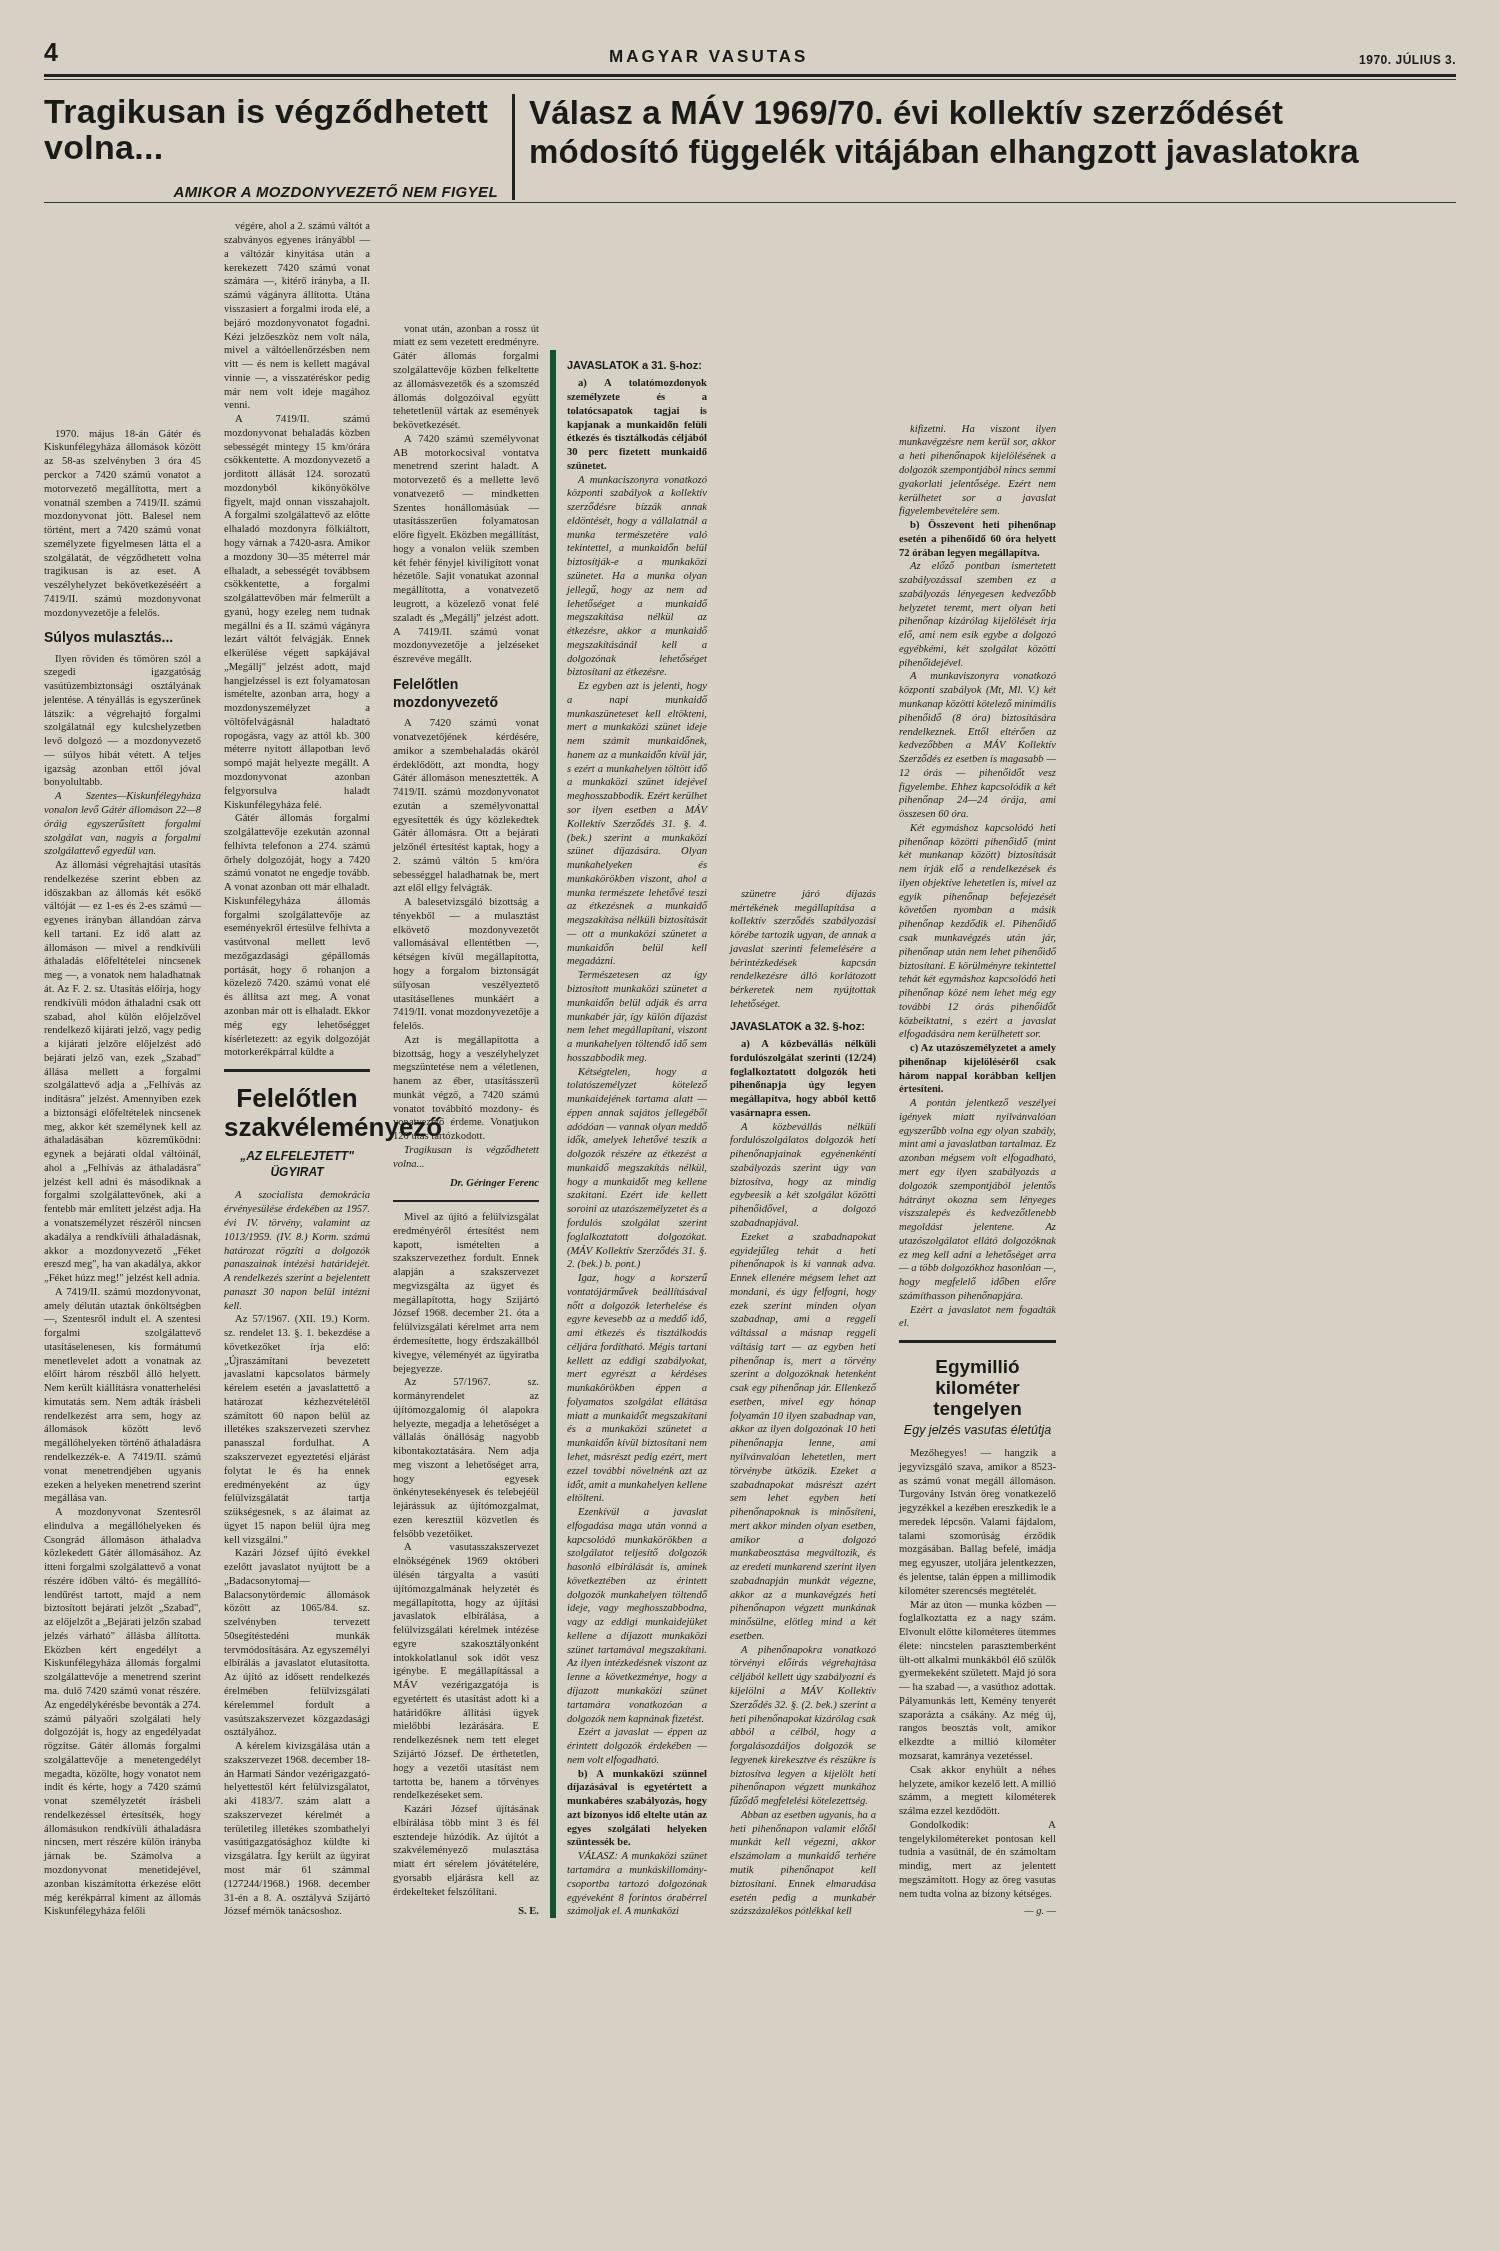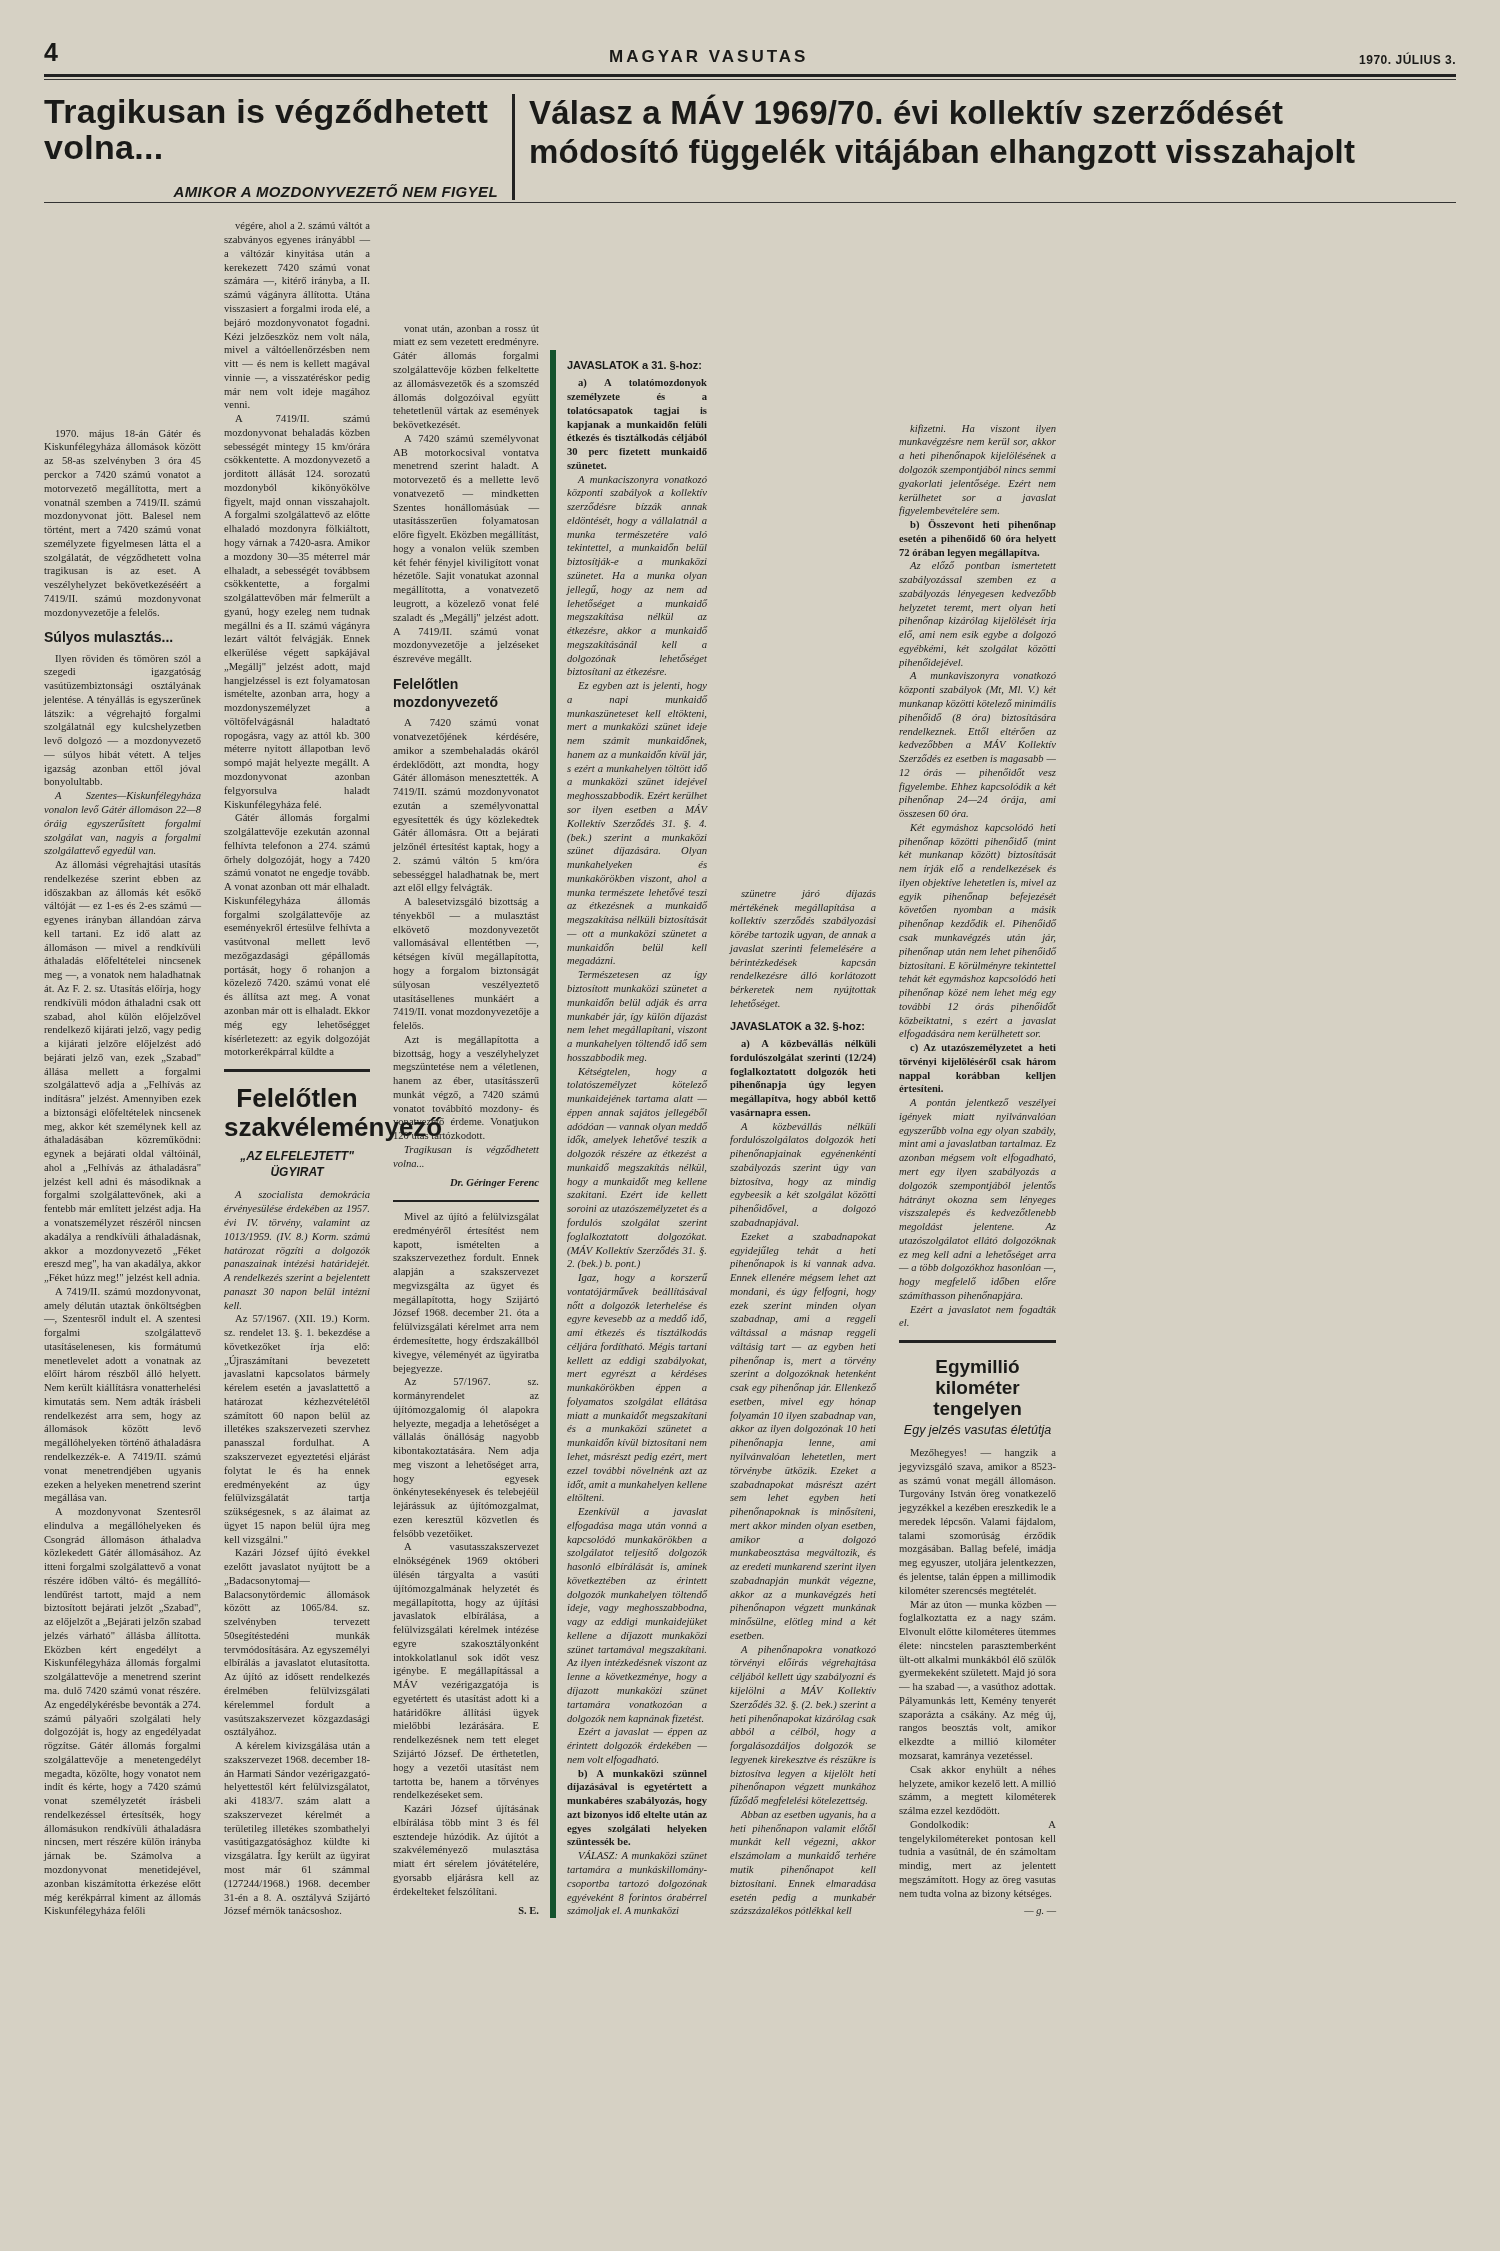--- a/index.html
+++ b/index.html
@@ -207,21 +207,21 @@
   <div class="rule-thin"></div>
 
   <div class="headband">
     <div class="left">
       <h1 class="h1-main">Tragikusan is végződhetett volna...</h1>
       <div class="h1-sub">AMIKOR A MOZDONYVEZETŐ NEM FIGYEL</div>
     </div>
     <div class="divider"></div>
     <div class="right">
       <h1 class="h1-right">Válasz a MÁV 1969/70. évi kollektív szerződését</h1>
-      <h1 class="h1-right">módosító függelék vitájában elhangzott visszahajolt</h1>
+      <h1 class="h1-right">módosító függelék vitájában elhangzott javaslatokra</h1>
     </div>
   </div>
   <div class="rule-thin"></div>
 
   <div class="columns">
 
     <div class="col c1">
       <p class="tx">1970. május 18-án Gátér és Kiskunfélegyháza állomások között az 58-as szelvényben 3 óra 45 perckor a 7420 számú vonatot a motorvezető megállította, mert a vonatnál szemben a 7419/II. számú mozdonyvonat jött. Balesel nem történt, mert a 7420 számú vonat személyzete figyelmesen látta el a szolgálatát, de végződhetett volna tragikusan is az eset. A veszélyhelyzet bekövetkezéséért a 7419/II. számú mozdonyvonat mozdonyvezetője a felelős.</p>
       <h3 class="sub">Súlyos mulasztás...</h3>
       <p class="tx">Ilyen röviden és tömören szól a szegedi igazgatóság vasútüzembiztonsági osztályának jelentése. A tényállás is egyszerűnek látszik: a végrehajtó forgalmi szolgálatnál egy kulcshelyzetben levő dolgozó — a mozdonyvezető — súlyos hibát vétett. A teljes igazság azonban ettől jóval bonyolultabb.</p>
@@ -293,21 +293,21 @@
     </div>
 
     <div class="vsep"></div>
 
     <div class="col c7">
       <p class="tx italic">kifizetni. Ha viszont ilyen munkavégzésre nem kerül sor, akkor a heti pihenőnapok kijelölésének a dolgozók szempontjából nincs semmi gyakorlati jelentősége. Ezért nem kerülhetet sor a javaslat figyelembevételére sem.</p>
       <p class="tx bold">b) Összevont heti pihenőnap esetén a pihenőidő 60 óra helyett 72 órában legyen megállapítva.</p>
       <p class="tx italic">Az előző pontban ismertetett szabályozással szemben ez a szabályozás lényegesen kedvezőbb helyzetet teremt, mert olyan heti pihenőnap kizárólag kijelölését írja elő, ami nem esik egybe a dolgozó egyébkémi, két szolgálat közötti pihenőidejével.</p>
       <p class="tx italic">A munkaviszonyra vonatkozó központi szabályok (Mt, Ml. V.) két munkanap közötti kötelező minimális pihenőidő (8 óra) biztosítására rendelkeznek. Ettől eltérően az kedvezőbben a MÁV Kollektív Szerződés ez esetben is magasabb — 12 órás — pihenőidőt vesz figyelembe. Ehhez kapcsolódik a két pihenőnap 24—24 órája, ami összesen 60 óra.</p>
       <p class="tx italic">Két egymáshoz kapcsolódó heti pihenőnap közötti pihenőidő (mint két munkanap között) biztosítását nem írják elő a rendelkezések és ilyen objektíve lehetetlen is, mivel az egyik pihenőnap befejezését követően nyomban a másik pihenőnap kezdődik el. Pihenőidő csak munkavégzés után jár, pihenőnap után nem lehet pihenőidő biztosítani. E körülményre tekintettel tehát két egymáshoz kapcsolódó heti pihenőnap közé nem lehet még egy további 12 órás pihenőidőt közbeiktatni, s ezért a javaslat elfogadására nem kerülhetett sor.</p>
-      <p class="tx bold">c) Az utazószemélyzetet a heti törvényi kijelöléséről csak három nappal korábban kelljen értesíteni.</p>
+      <p class="tx bold">c) Az utazószemélyzetet a amely pihenőnap kijelöléséről csak három nappal korábban kelljen értesíteni.</p>
       <p class="tx italic">A pontán jelentkező veszélyei igények miatt nyilvánvalóan egyszerűbb volna egy olyan szabály, mint ami a javaslatban tartalmaz. Ez azonban mégsem volt elfogadható, mert egy ilyen szabályozás a dolgozók szempontjából jelentős hátrányt okozna sem lényeges viszszalepés és kedvezőtlenebb megoldást jelentene. Az utazószolgálatot ellátó dolgozóknak ez meg kell adni a lehetőséget arra — a több dolgozókhoz hasonlóan —, hogy megfelelő időben előre számíthasson pihenőnapjára.</p>
       <p class="tx italic">Ezért a javaslatot nem fogadták el.</p>
       <div class="boxart boxart2">
         <h2>Egymillió kilométer tengelyen</h2>
         <div class="kicker2">Egy jelzés vasutas életútja</div>
         <p class="tx">Mezőhegyes! — hangzik a jegyvizsgáló szava, amikor a 8523-as számú vonat megáll állomáson. Turgovány István öreg vonatkezelő jegyzékkel a kezében ereszkedik le a meredek lépcsőn. Valami fájdalom, talami szomorúság érződik mozgásában. Ballag befelé, imádja meg egyuszer, utoljára jelentkezzen, és jelentse, talán éppen a millimodik kilométer szerencsés megtételét.</p>
         <p class="tx">Már az úton — munka közben — foglalkoztatta ez a nagy szám. Elvonult előtte kilométeres ütemmes élete: nincstelen parasztemberként ült-ott alkalmi munkákból élő szülők gyermekeként született. Majd jó sora — ha szabad —, a vasúthoz adottak. Pályamunkás lett, Kemény tenyerét szaporázta a csákány. Az még új, rangos beosztás volt, amikor elkezdte a millió kilométer mozsarat, kamránya vezetéssel.</p>
         <p class="tx">Csak akkor enyhült a néhes helyzete, amikor kezelő lett. A millió számm, a megtett kilométerek szálma ezzel kezdődött.</p>
         <p class="tx">Gondolkodik: A tengelykilométereket pontosan kell tudnia a vasútnál, de én számoltam mindig, mert az jelentett megszámított. Hogy az öreg vasutas nem tudta volna az bizony kétséges.</p>
         <div class="footnote-sign">— g. —</div>

